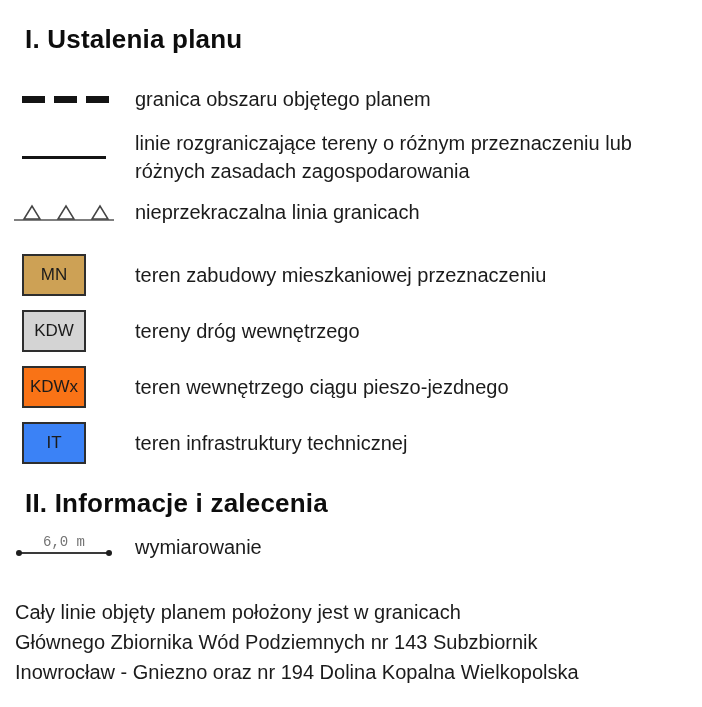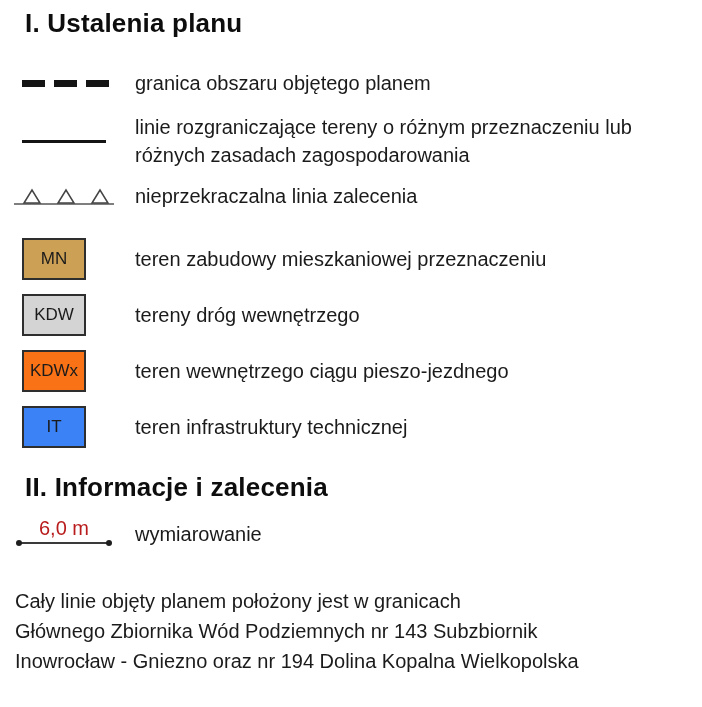--- a/index.html
+++ b/index.html
@@ -9,21 +9,21 @@
     font-family:"Liberation Sans", sans-serif;
     color:#1b1b1b;
     position:relative;
     overflow:hidden;
     box-sizing:border-box;
   }
   .section-title {
     font-size:26px;
     font-weight:bold;
     color:#0d0d0d;
-    margin:0 0 0 25px;
+    margin:16px 0 0 25px;
     letter-spacing:0.2px;
   }
   .section-title.first { padding-top:8px; }
   .section-title.second { margin-top:24px; }
 
   .row { display:flex; align-items:center; }
   .sym {
     flex:0 0 135px;
     width:135px;
     box-sizing:border-box;
@@ -58,21 +58,21 @@
     border:2px solid #2e2e2e;
     box-sizing:border-box;
     display:flex; align-items:center; justify-content:center;
     font-size:17px;
     color:#1b1b1b;
   }
 
   
   .row-dim { margin-top:14px; }
   .dim-wrap { width:92px; text-align:center; }
-  .dim-value { font-size:20px; color:#b91c1c; }
+  .dim-value { font-size:14px; color:#737373;font-family:Liberation Mono, monospace; }
   .dim-line { position:relative; height:6px; border-top:2px solid #3a3a3a; margin-top:2px; }
   .dim-dot {
     position:absolute; width:6px; height:6px; border-radius:50%;
     background:#1e1e1e; top:-4px;
   }
   .dim-dot.left { left:-2px; }
   .dim-dot.right { right:-2px; }
 
   
   .note {
@@ -109,21 +109,21 @@
 
   <div class="row row-building">
     <div class="sym" style="padding-left:14px;">
       <svg width="100" height="20" viewBox="0 0 100 20">
         <line x1="0" y1="18" x2="100" y2="18" stroke="#555555" stroke-width="1.5"></line>
         <polygon points="10,17 18,4 26,17" fill="#ffffff" stroke="#444444" stroke-width="1.5"></polygon>
         <polygon points="44,17 52,4 60,17" fill="#ffffff" stroke="#444444" stroke-width="1.5"></polygon>
         <polygon points="78,17 86,4 94,17" fill="#ffffff" stroke="#444444" stroke-width="1.5"></polygon>
       </svg>
     </div>
-    <div class="label">nieprzekraczalna linia zalecenia</div>
+    <div class="label">nieprzekraczalna linia granicach</div>
   </div>
 
   <div class="row row-zone firstzone">
     <div class="sym">
       <div class="zone-box" style="background: rgb(205, 161, 85);">
         <span>MN</span>
       </div>
     </div>
     <div class="label">teren zabudowy mieszkaniowej przeznaczeniu</div>
   </div>

